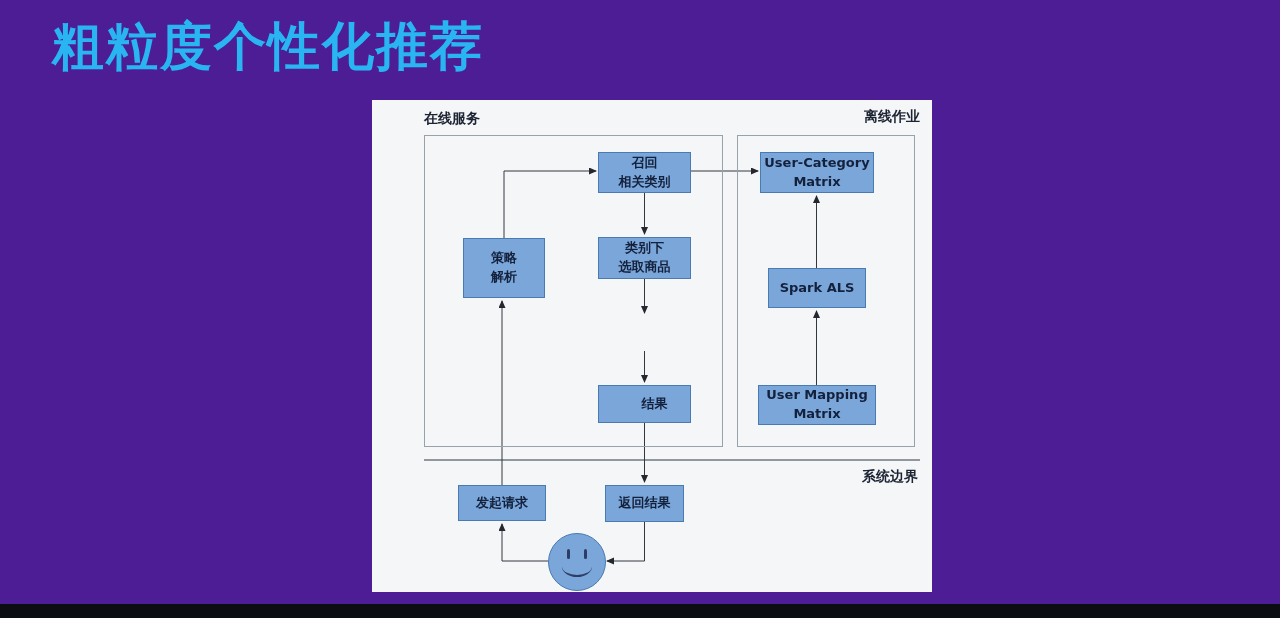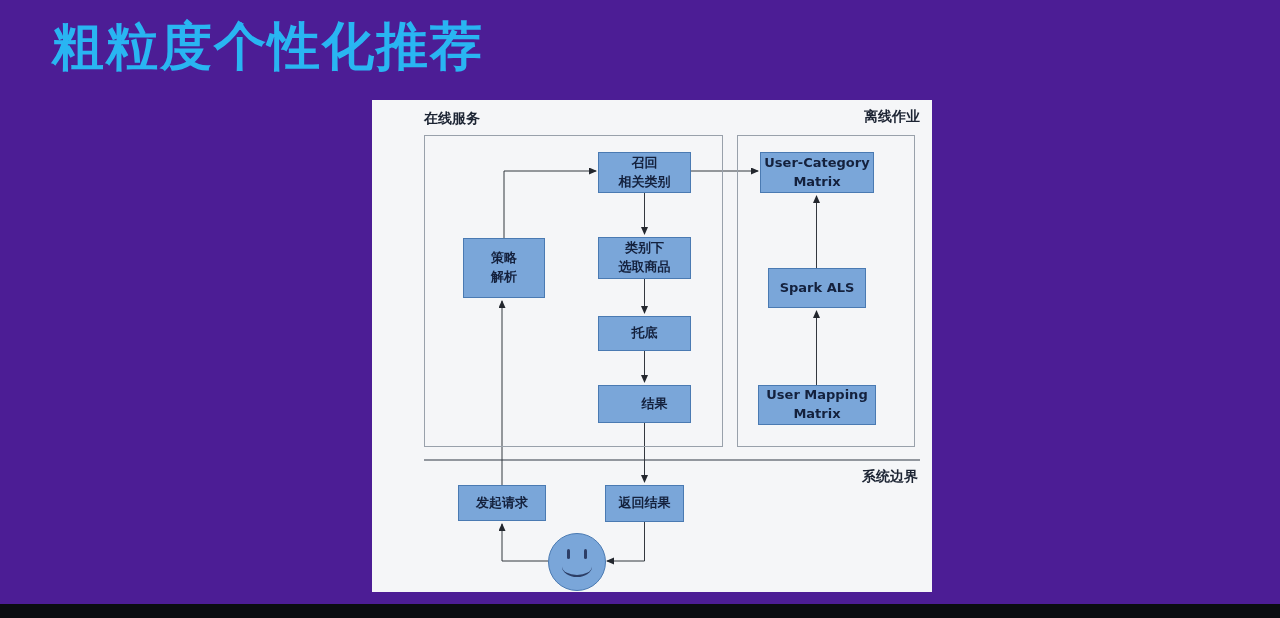--- a/index.html
+++ b/index.html
@@ -116,21 +116,20 @@
     <div class="node recall">
       <span>召回</span>
       <span>相关类别</span>
     </div>
 
     <div class="node select">
       <span>类别下</span>
       <span>选取商品</span>
     </div>
 
-    <div class="node fallback">托底</div>
 
     <div class="node result">结果</div>
 
     <div class="node ucm">
       <span>User-Category</span>
       <span>Matrix</span>
     </div>
 
     <div class="node spark">Spark ALS</div>
 

